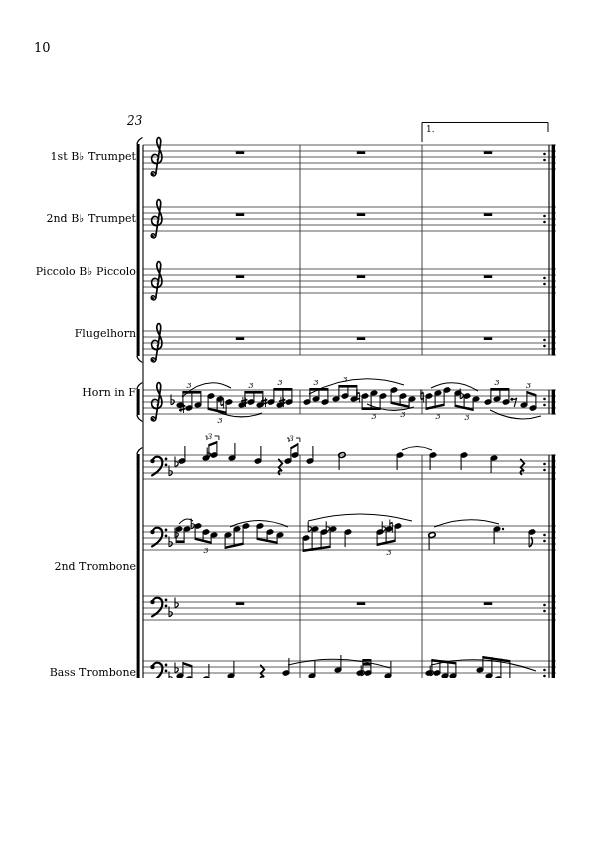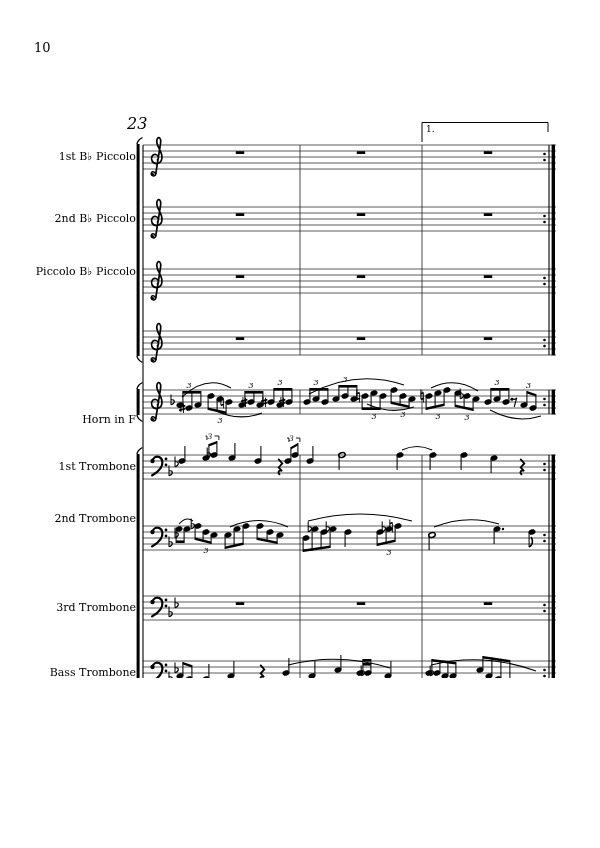--- a/index.html
+++ b/index.html
@@ -1,52 +1,47 @@
 <!DOCTYPE html>
 <html><head>
 <meta charset="utf-8">
 <style>
   html,body{margin:0;padding:0;background:#fff;}
   .page{position:relative;width:600px;height:678px;background:#ffffff;overflow:hidden;
         font-family:"DejaVu Serif","DejaVu Sans","Liberation Serif",serif;color:#000;}
   .page-number{position:absolute;left:34px;top:40px;font-size:13px;}
-  .measure-number{position:absolute;left:127px;top:114px;font-size:16px;font-style:italic;}
+  .measure-number{position:absolute;left:127px;top:114px;font-size:12px;font-style:italic;}
   .volta-label{position:absolute;left:426px;top:124px;font-size:9px;}
   .ilabel{position:absolute;left:0;width:136px;text-align:right;font-size:11px;line-height:18px;white-space:nowrap;}
   svg#score{position:absolute;left:0;top:0;}
 </style>
 </head>
 <body>
 
 <div class="page">
   <div class="page-number">10</div>
   <div class="measure-number">23</div>
 
   <div class="ilabel" style="top:148px">
-    <div>1st B♭ Piccolo</div>
+    <div>1st B♭ Trumpet</div>
     </div>
   <div class="ilabel" style="top:210px">
-    <div>2nd B♭ Piccolo</div>
+    <div>2nd B♭ Trumpet</div>
     </div>
   <div class="ilabel" style="top:263px">
     <div>Piccolo B♭ Piccolo</div>
     </div>
   <div class="ilabel" style="top:325px">
-    </div>
-  <div class="ilabel" style="top:411px">
+    <div>Flugelhorn</div>
+    </div>
+  <div class="ilabel" style="top:384px">
     <div>Horn in F</div>
     </div>
-  <div class="ilabel" style="top:458px">
-    <div>1st Trombone</div>
-    </div>
-  <div class="ilabel" style="top:510px">
+  <div class="ilabel" style="top:558px">
     <div>2nd Trombone</div>
-    </div>
-  <div class="ilabel" style="top:599px">
-    <div>3rd Trombone</div>
     </div>
   <div class="ilabel" style="top:734px">
     <div>Tuba</div>
     </div>
   <div class="ilabel" style="top:664px">
     <div>Bass Trombone</div>
     </div>
 
   <div class="volta-label">1.</div>
 

